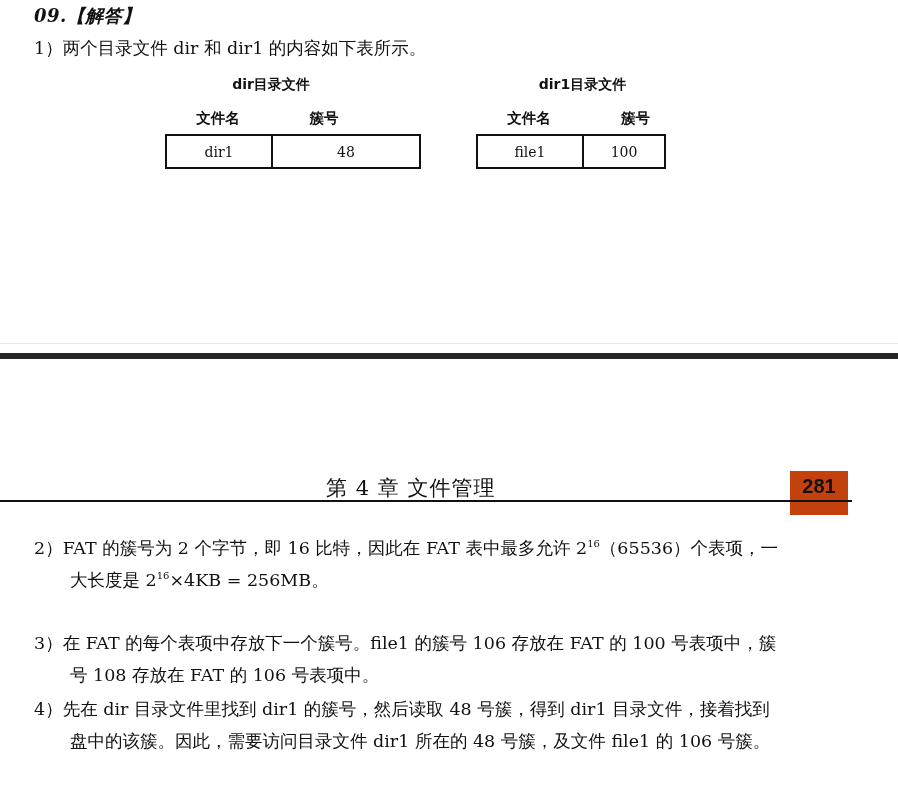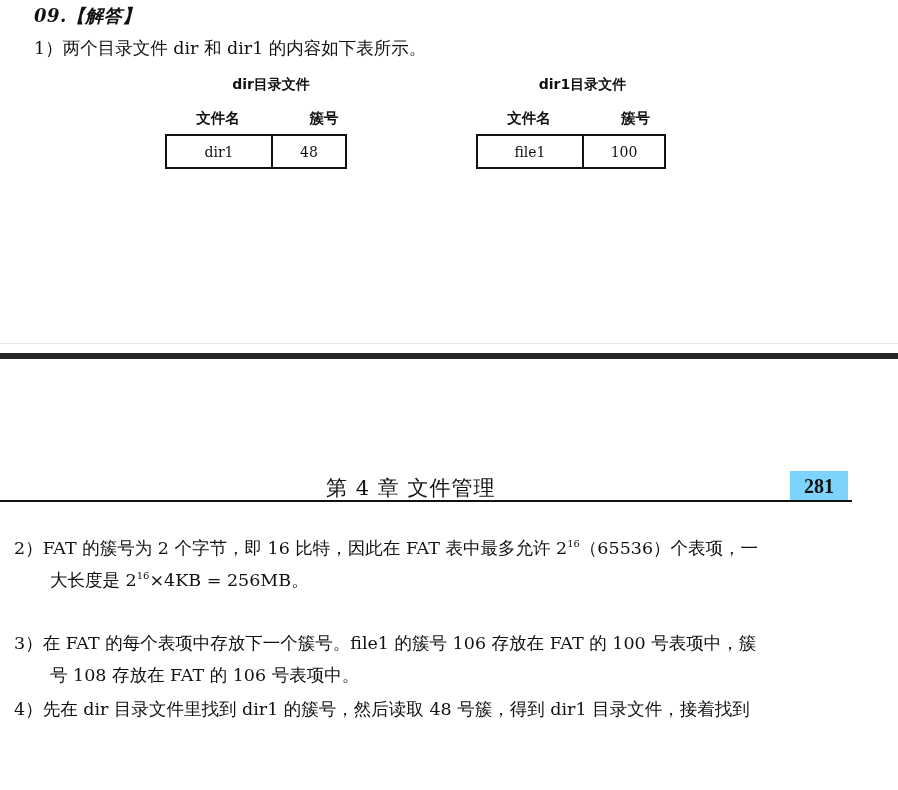--- a/index.html
+++ b/index.html
@@ -8,39 +8,39 @@
   .abs { position:absolute; }
   .h-title { left:34px; top:4px; font-size:18px; font-weight:bold; letter-spacing:0.5px;font-style:italic; }
   .p1 { left:34px; top:36px; font-size:17.5px; }
   .cap { font-size:14px; font-weight:bold; text-align:center; font-family:"DejaVu Sans","Liberation Sans",sans-serif; }
   .colh { font-size:14.5px; font-weight:bold; text-align:center; font-family:"DejaVu Sans","Liberation Sans",sans-serif; }
   table.dt { position:absolute; border-collapse:collapse; }
   table.dt td { border:2px solid #111; text-align:center; font-size:14px; height:31px; padding:0; }
   .sep-top { left:0; top:343px; width:898px; height:1px; background:#e6e8e8; }
   .sep-thick { left:0; top:353px; width:898px; height:6px; background:#262626; }
   .running { left:326px; top:474px; font-size:21px; font-family:"DejaVu Serif","Liberation Serif",serif; letter-spacing:1px; }
-  .pagebox { left:790px; top:471px; width:58px; height:29px; background:#7dd3fc;
-             font-family:Liberation Serif, serif; font-weight:bold;
+  .pagebox { left:790px; top:471px; width:58px; height:44px; background:#c2410c;
+             font-family:Liberation Sans, sans-serif; font-weight:bold;
              font-size:20px; text-align:center; line-height:30px; color:#111; }
   .rule { left:0; top:500px; width:852px; height:2px; background:#111; }
-  .para { font-size:17.5px; line-height:31.5px; }
+  .para { font-size:17.5px; line-height:31.5px;margin-left:20px; }
   .para .ln { display:block; white-space:nowrap; }
   .indent { padding-left:36px; }
   sup { font-size:10px; vertical-align:super; line-height:0; }
 </style>
 </head>
 <body>
 
 <div class="abs h-title">09.【解答】</div>
 <div class="abs p1">1）两个目录文件 dir 和 dir1 的内容如下表所示。</div>
 
 <div class="abs cap" style="left:165px; top:76px; width:212px;">dir目录文件</div>
 <div class="abs colh" style="left:165px; top:109px; width:106px;">文件名</div>
 <div class="abs colh" style="left:271px; top:109px; width:106px;">簇号</div>
-<table class="dt" style="left:165px; top:134px; width:182px;">
+<table class="dt" style="left:165px; top:134px; width:256px;">
   <tbody>
       <tr>
     <td style="width:104px;">dir1</td>
     <td>48</td>
   </tr>
 </tbody>
   </table>
 
 <div class="abs cap" style="left:476px; top:76px; width:213px;">dir1目录文件</div>
 <div class="abs colh" style="left:476px; top:109px; width:106px;">文件名</div>
@@ -66,13 +66,14 @@
   <span class="ln indent"><span>大长度是 2</span><sup>16</sup><span>×4KB = 256MB。</span></span>
 </div>
 
 <div class="abs para" style="left:14px; top:628px;">
   <span class="ln">3）在 FAT 的每个表项中存放下一个簇号。file1 的簇号 106 存放在 FAT 的 100 号表项中，簇</span>
   <span class="ln indent">号 108 存放在 FAT 的 106 号表项中。</span>
 </div>
 
 <div class="abs para" style="left:14px; top:694px;">
   <span class="ln">4）先在 dir 目录文件里找到 dir1 的簇号，然后读取 48 号簇，得到 dir1 目录文件，接着找到</span>
+  <span class="ln indent">盘中的该簇。因此，需要访问目录文件 dir1 所在的 48 号簇，及文件 file1 的 106 号簇。</span>
 </div>
 
 </body></html>

